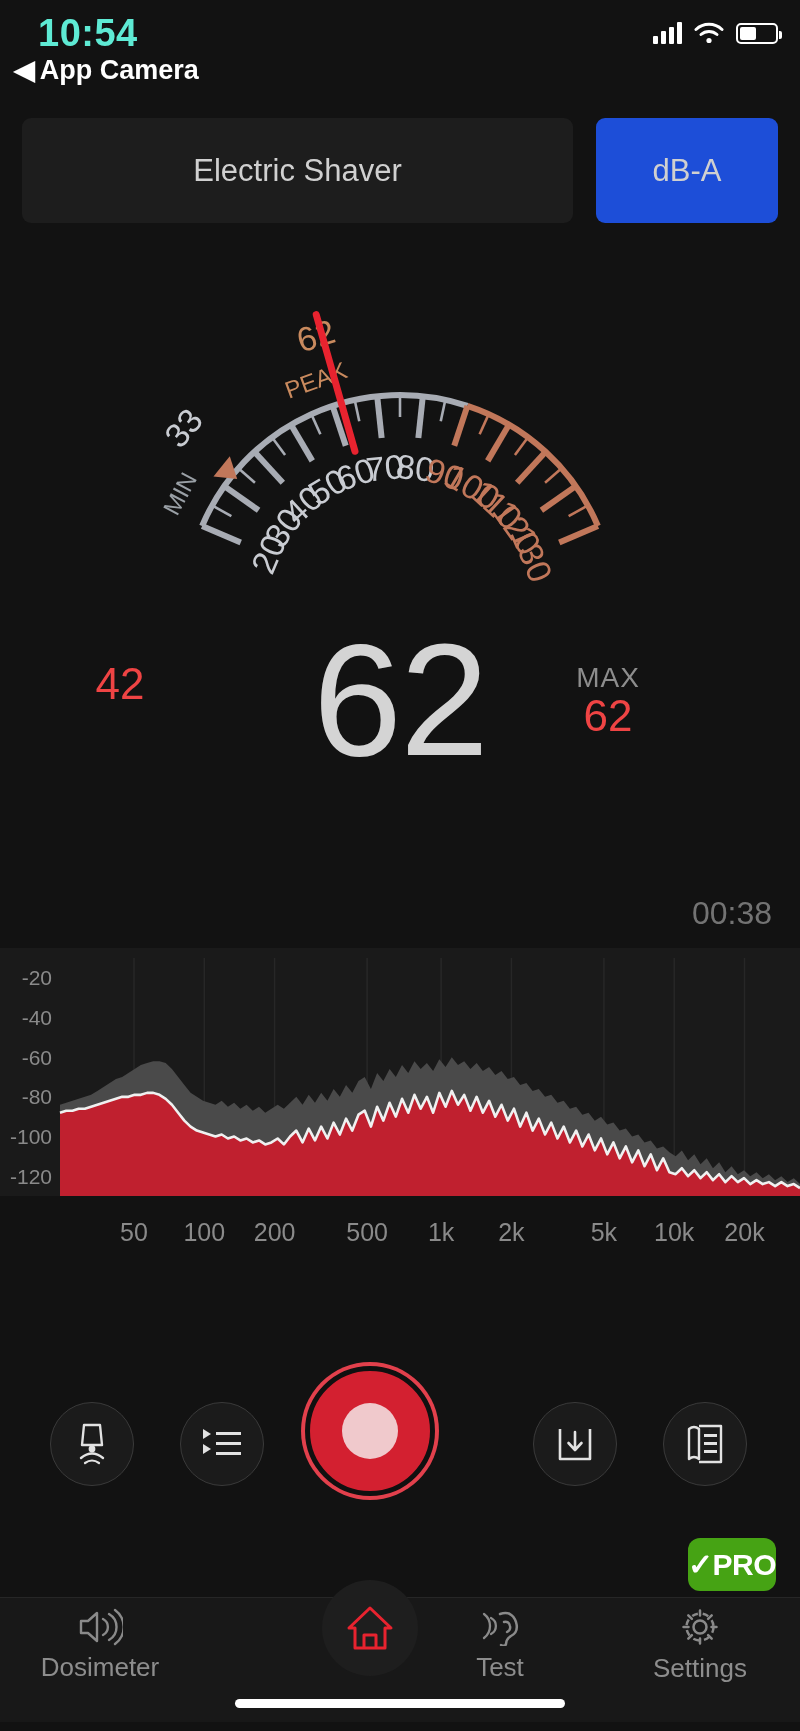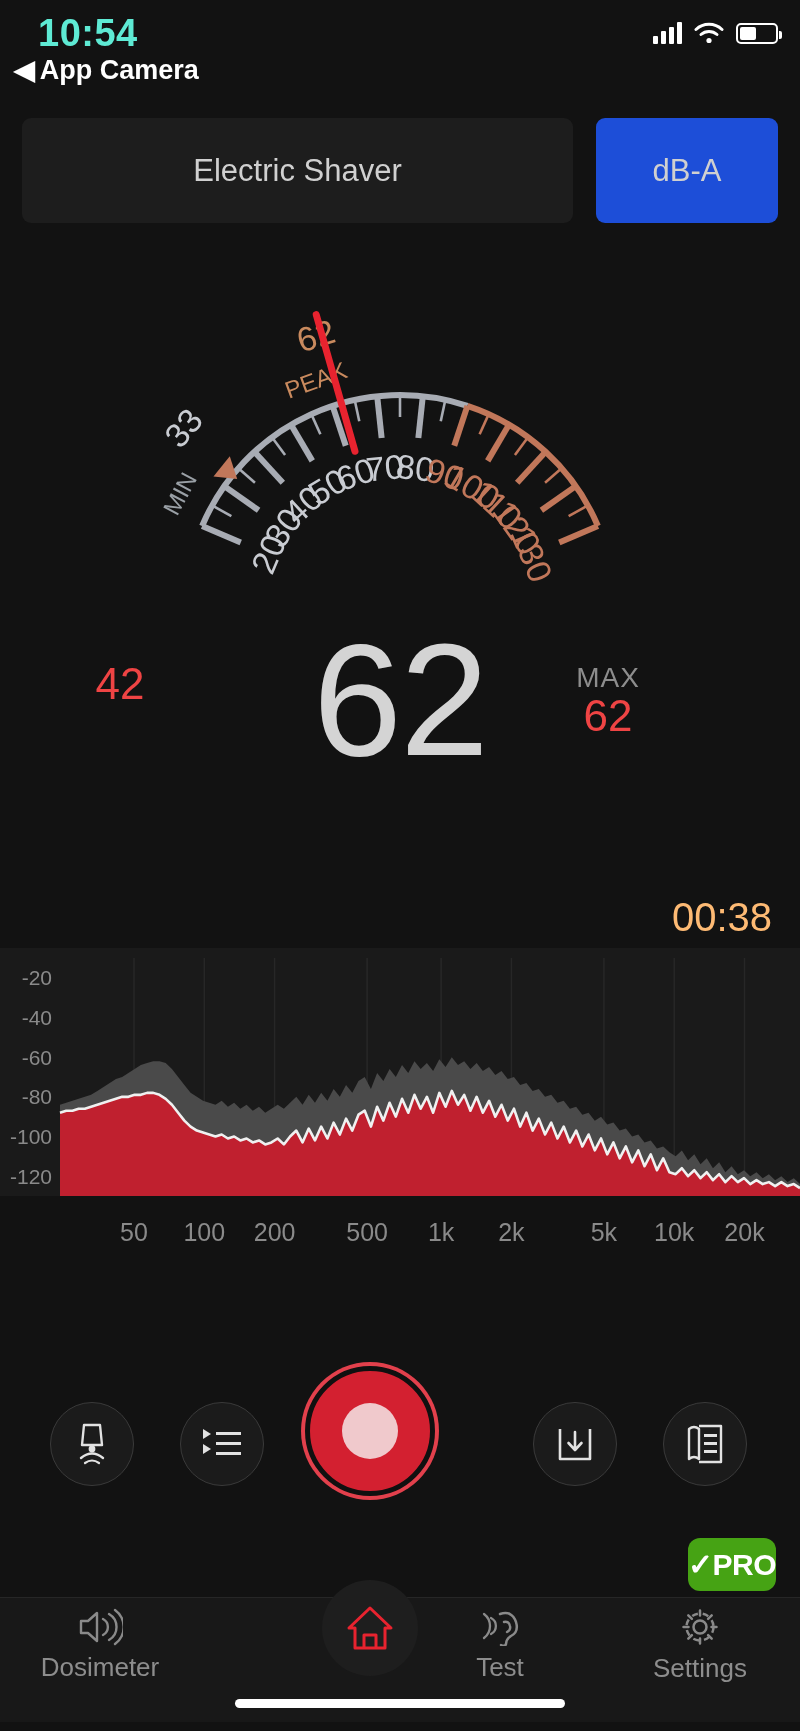--- a/index.html
+++ b/index.html
@@ -83,21 +83,21 @@
   }
   .side { position:absolute; text-align:center; width:180px; }
   .side.avg { left:30px; top:42px; }
   .side.max { left:518px; top:42px; }
   .side .lbl { font-size:28px; color:#8d8d8d; letter-spacing:1px; }
   .side .num { font-size:44px; font-weight:300; color:#ef4444; line-height:1; }
 
   
   .timer {
     position:absolute; right:28px; top:895px;
-    font-size:40px; color:#fdba74; font-weight:300;
+    font-size:32px; color:#737373; font-weight:300;
   }
 
   
   .spectrum {
     position:absolute; top:948px; left:0; width:800px; height:310px;
   }
   .spectrum svg { display:block; }
 
   
   .controls {

